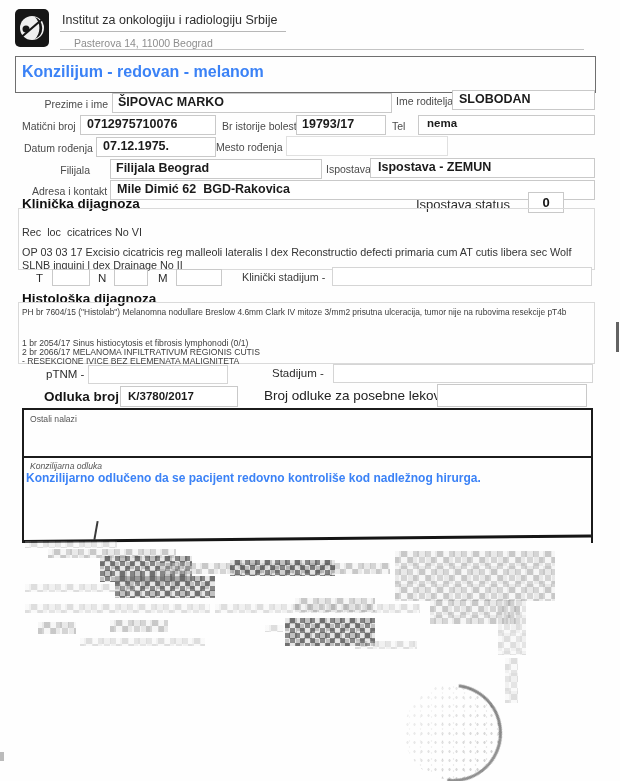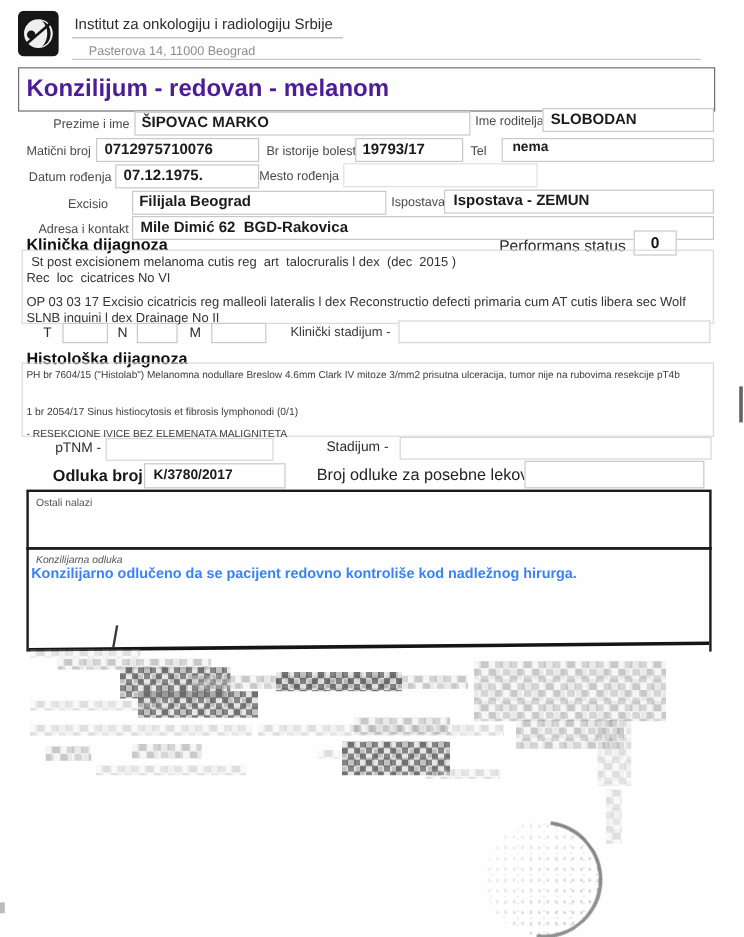--- a/index.html
+++ b/index.html
@@ -7,21 +7,21 @@
         font-family:"Liberation Sans","DejaVu Sans",sans-serif;color:#222;}
   .abs{position:absolute;}
   .lbl{font-size:10.5px;color:#4a4a4a;white-space:nowrap;}
   .val{font-weight:bold;font-size:12.5px;color:#1b1b1b;white-space:pre;}
   .vbox{border:1px solid #c9c9c9;background:#fff;}
   .faintbox{border:1px solid #dadada;}
   .heavybox{border:2px solid #1b1b1b;}
   .h1{font-weight:bold;font-size:13.5px;color:#101010;white-space:nowrap;}
   .small{font-size:8.6px;color:#3d3d3d;white-space:nowrap;}
   .body-txt{font-size:10.8px;color:#333;}
-  .title{font-weight:bold;font-size:20px;color:#4c1d95;white-space:nowrap;}
+  .title{font-weight:bold;font-size:16px;color:#3b82f6;white-space:nowrap;}
   .hline{background:#999;height:1px;}
   
   .px{position:absolute;
       background-image:
         repeating-conic-gradient(rgba(130,130,130,.45) 0% 25%, rgba(225,225,225,.35) 0% 50%),
         repeating-conic-gradient(rgba(160,160,160,.30) 0% 25%, rgba(255,255,255,.25) 0% 50%);
       background-size:12px 12px,18px 18px;background-position:0 0,4px 6px;
       filter:blur(.4px);}
   .px.light{opacity:.45;}
   .px.med{opacity:.75;}
@@ -80,53 +80,53 @@
   <div class="abs vbox" style="left:418px;top:115px;width:175px;height:18px;"></div>
   <div class="abs val" style="left:427px;top:117px;font-size:11.5px;">nema</div>
 
   <div class="abs lbl" style="left:24px;top:142px;">Datum rođenja</div>
   <div class="abs vbox" style="left:96px;top:137px;width:118px;height:18px;"></div>
   <div class="abs val" style="left:103px;top:139px;">07.12.1975.</div>
   <div class="abs lbl" style="left:216px;top:141px;">Mesto rođenja</div>
   <div class="abs vbox" style="left:286px;top:136px;width:160px;height:18px;border-color:#e0e0e0;"></div>
   <div class="abs val" style="left:293px;top:138px;margin-top:40px;">Beograd</div>
 
-  <div class="abs lbl" style="left:40px;top:164px;width:50px;text-align:right;">Excisio</div>
+  <div class="abs lbl" style="left:40px;top:164px;width:50px;text-align:right;">Filijala</div>
   <div class="abs vbox" style="left:110px;top:159px;width:210px;height:18px;"></div>
   <div class="abs val" style="left:116px;top:161px;">Filijala Beograd</div>
   <div class="abs lbl" style="left:326px;top:163px;">Ispostava</div>
   <div class="abs vbox" style="left:370px;top:158px;width:223px;height:18px;"></div>
   <div class="abs val" style="left:378px;top:160px;">Ispostava - ZEMUN</div>
 
   <div class="abs lbl" style="left:32px;top:185px;">Adresa i kontakt</div>
   <div class="abs vbox" style="left:110px;top:180px;width:483px;height:18px;"></div>
   <div class="abs val" style="left:117px;top:182px;">Mile Dimić 62  BGD-Rakovica</div>
 
   <div class="abs h1" style="left:22px;top:196px;">Klinička dijagnoza</div>
-  <div class="abs" style="left:416px;top:197px;font-size:13px;color:#2c2c2c;white-space:nowrap;">Performans status</div>
+  <div class="abs" style="left:416px;top:197px;font-size:13px;color:#2c2c2c;white-space:nowrap;">Ispostava status</div>
   <div class="abs vbox" style="left:528px;top:192px;width:34px;height:19px;text-align:center;font-weight:bold;font-size:13px;line-height:19px;color:#141414;">0</div>
 
   <div class="abs faintbox" style="left:18px;top:208px;width:575px;height:60px;"></div>
-  <div class="abs body-txt" style="left:26px;top:213px;white-space:pre;">St post excisionem melanoma cutis reg  art  talocruralis l dex  (dec  2015 )</div>
   <div class="abs body-txt" style="left:22px;top:226px;white-space:pre;">Rec  loc  cicatrices No VI</div>
   <div class="abs body-txt" style="left:22px;top:246px;width:568px;line-height:12.5px;">OP 03 03 17  Excisio cicatricis reg  malleoli lateralis l dex Reconstructio defecti primaria cum AT cutis libera sec Wolf SLNB inguini l dex Drainage No II</div>
 
   <div class="abs" style="left:36px;top:272px;font-size:11.5px;color:#2c2c2c;">T</div>
   <div class="abs vbox" style="left:52px;top:269px;width:36px;height:15px;"></div>
   <div class="abs" style="left:98px;top:272px;font-size:11.5px;color:#2c2c2c;">N</div>
   <div class="abs vbox" style="left:114px;top:269px;width:32px;height:15px;"></div>
   <div class="abs" style="left:158px;top:272px;font-size:11.5px;color:#2c2c2c;">M</div>
   <div class="abs vbox" style="left:176px;top:269px;width:44px;height:15px;"></div>
   <div class="abs" style="left:242px;top:271px;font-size:10.8px;color:#3a3a3a;white-space:nowrap;">Klinički stadijum -</div>
   <div class="abs vbox" style="left:332px;top:267px;width:258px;height:17px;border-color:#d5d5d5;"></div>
 
   <div class="abs h1" style="left:22px;top:291px;">Histološka dijagnoza</div>
   <div class="abs faintbox" style="left:18px;top:302px;width:575px;height:60px;"></div>
   <div class="abs small" style="left:22px;top:307px;font-size:8.4px;">PH br 7604/15 ("Histolab")  Melanomna nodullare Breslow 4.6mm  Clark IV  mitoze 3/mm2  prisutna ulceracija, tumor nije na rubovima resekcije  pT4b</div>
   <div class="abs small" style="left:22px;top:338px;">1 br 2054/17 Sinus histiocytosis et fibrosis lymphonodi (0/1)</div>
+  <div class="abs small" style="left:22px;top:347px;">2 br 2066/17 MELANOMA INFILTRATIVUM REGIONIS CUTIS</div>
   <div class="abs small" style="left:22px;top:356px;">- RESEKCIONE IVICE BEZ ELEMENATA MALIGNITETA</div>
 
   <div class="abs" style="left:46px;top:368px;font-size:11.5px;color:#2c2c2c;white-space:nowrap;">pTNM -</div>
   <div class="abs vbox" style="left:88px;top:365px;width:138px;height:17px;border-color:#d5d5d5;"></div>
   <div class="abs" style="left:272px;top:367px;font-size:11.5px;color:#2c2c2c;white-space:nowrap;">Stadijum -</div>
   <div class="abs vbox" style="left:333px;top:364px;width:258px;height:17px;border-color:#d5d5d5;"></div>
 
   <div class="abs" style="left:44px;top:389px;font-size:13.5px;font-weight:bold;color:#161616;white-space:nowrap;">Odluka broj</div>
   <div class="abs vbox" style="left:120px;top:386px;width:116px;height:19px;"></div>
   <div class="abs val" style="left:128px;top:390px;font-size:11.5px;">K/3780/2017</div>

